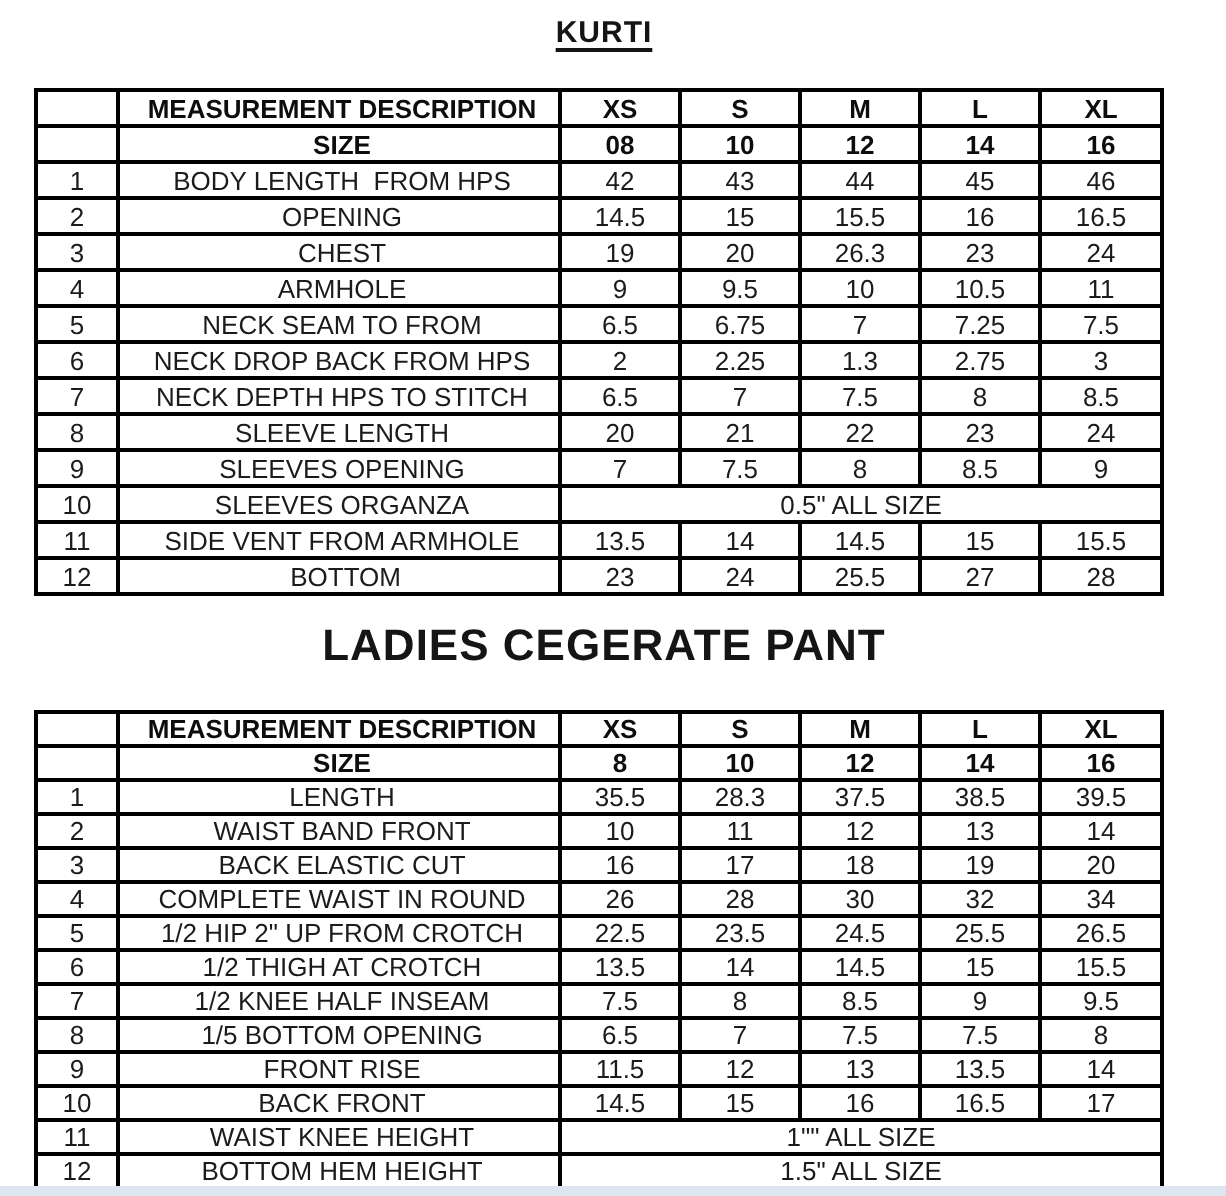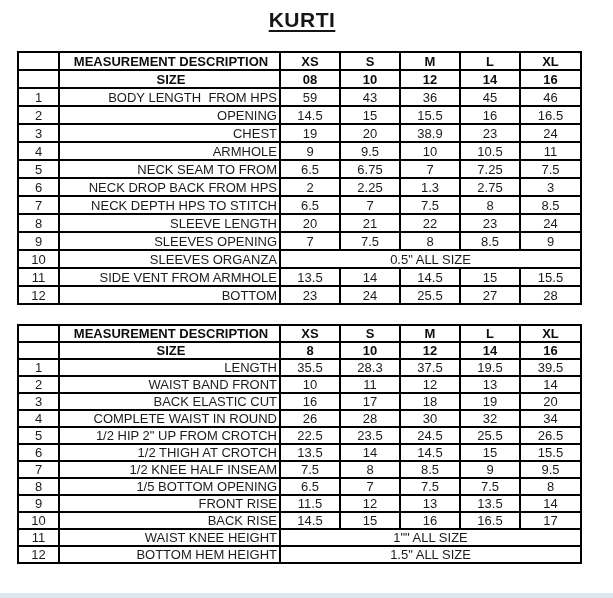--- a/index.html
+++ b/index.html
@@ -5,21 +5,21 @@
   html, body { margin: 0; padding: 0; background: #ffffff; }
   body {
     width: 613px; height: 598px;
     font-family: "Liberation Sans", sans-serif;
     color: #111111;
     position: relative;
     overflow: hidden;
   }
   .page { padding: 6px 26px 0 17px; }
   .title {
-    font-size: 21px; font-weight: bold; text-align: center;
+    font-size: 15px; font-weight: bold; text-align: center;
     margin: 2px 0 13px 0; color: #151515; letter-spacing: 0.5px;
   }
   .title.underlined { text-decoration: underline; text-decoration-thickness: 2px; text-underline-offset: 3px; }
   .title.title2 { font-size: 22px; margin: 12px 0 5px 0; }
   table.spec-table {
     border-collapse: collapse; width: 454px; table-layout: fixed; margin-top: 19px;
   }
   .spec-table td {
     border: 2px solid #000;
     font-size: 13px; line-height: 1;
@@ -29,21 +29,21 @@
     white-space: pre;
     color: #1b1b1b;
   }
   .t1 td { height: 16px; }
   .t2 td { height: 15px; }
   .col-num  { width: 41px; }
   .col-desc { width: 221px; }
   .col-size { width: 60px; }
   .col-size-last { width: 61px; }
   td.num  { text-align: center; }
-  td.desc { text-align: right; padding-left: 5px; }
+  td.desc { text-align: center; padding-left: 5px; }
   td.val  { text-align: center; }
   td.bold { font-weight: bold; color: #0d0d0d; }
   td.center { text-align: center; }
   .scan-edge {
     position: absolute; left: 0; right: 0; bottom: 0; height: 5px;
     background: #dde6ee;
   }
 </style>
 </head>
 <body>
@@ -77,41 +77,41 @@
         <td class="desc center bold">SIZE</td>
         <td class="val bold">08</td>
         <td class="val bold">10</td>
         <td class="val bold">12</td>
         <td class="val bold">14</td>
         <td class="val bold">16</td>
       </tr>
       <tr>
         <td class="num">1</td>
         <td class="desc">BODY LENGTH  FROM HPS</td>
-        <td class="val">59</td>
+        <td class="val">42</td>
         <td class="val">43</td>
-        <td class="val">36</td>
+        <td class="val">44</td>
         <td class="val">45</td>
         <td class="val">46</td>
       </tr>
       <tr>
         <td class="num">2</td>
         <td class="desc">OPENING</td>
         <td class="val">14.5</td>
         <td class="val">15</td>
         <td class="val">15.5</td>
         <td class="val">16</td>
         <td class="val">16.5</td>
       </tr>
       <tr>
         <td class="num">3</td>
         <td class="desc">CHEST</td>
         <td class="val">19</td>
         <td class="val">20</td>
-        <td class="val">38.9</td>
+        <td class="val">26.3</td>
         <td class="val">23</td>
         <td class="val">24</td>
       </tr>
       <tr>
         <td class="num">4</td>
         <td class="desc">ARMHOLE</td>
         <td class="val">9</td>
         <td class="val">9.5</td>
         <td class="val">10</td>
         <td class="val">10.5</td>
@@ -181,20 +181,21 @@
         <td class="desc"> BOTTOM</td>
         <td class="val">23</td>
         <td class="val">24</td>
         <td class="val">25.5</td>
         <td class="val">27</td>
         <td class="val">28</td>
       </tr>
     </tbody>
   </table>
 
+  <div class="title title2">LADIES CEGERATE PANT</div>
 
   <table class="spec-table t2">
     <colgroup>
       <col class="col-num">
         <col class="col-desc">
       <col class="col-size">
         <col class="col-size">
         <col class="col-size">
         <col class="col-size">
         <col class="col-size-last">
@@ -217,21 +218,21 @@
         <td class="val bold">12</td>
         <td class="val bold">14</td>
         <td class="val bold">16</td>
       </tr>
       <tr>
         <td class="num">1</td>
         <td class="desc">LENGTH</td>
         <td class="val">35.5</td>
         <td class="val">28.3</td>
         <td class="val">37.5</td>
-        <td class="val">19.5</td>
+        <td class="val">38.5</td>
         <td class="val">39.5</td>
       </tr>
       <tr>
         <td class="num">2</td>
         <td class="desc">WAIST BAND FRONT</td>
         <td class="val">10</td>
         <td class="val">11</td>
         <td class="val">12</td>
         <td class="val">13</td>
         <td class="val">14</td>
@@ -294,21 +295,21 @@
         <td class="num">9</td>
         <td class="desc">FRONT RISE</td>
         <td class="val">11.5</td>
         <td class="val">12</td>
         <td class="val">13</td>
         <td class="val">13.5</td>
         <td class="val">14</td>
       </tr>
       <tr>
         <td class="num">10</td>
-        <td class="desc">BACK RISE</td>
+        <td class="desc">BACK FRONT</td>
         <td class="val">14.5</td>
         <td class="val">15</td>
         <td class="val">16</td>
         <td class="val">16.5</td>
         <td class="val">17</td>
       </tr>
       <tr>
         <td class="num">11</td>
         <td class="desc">WAIST KNEE HEIGHT</td>
         <td class="val" colspan="5">1"" ALL SIZE</td>

